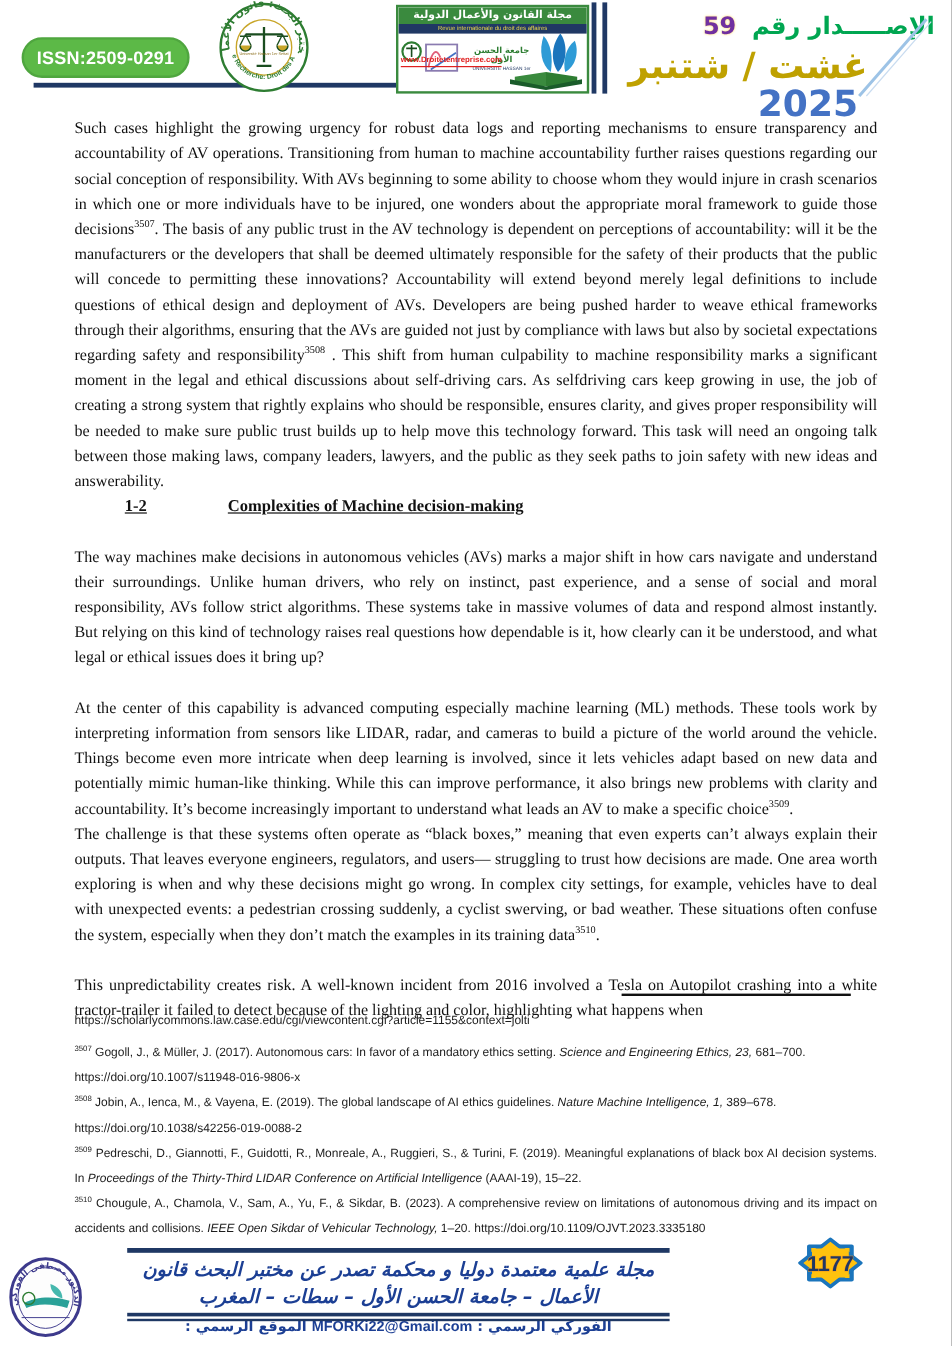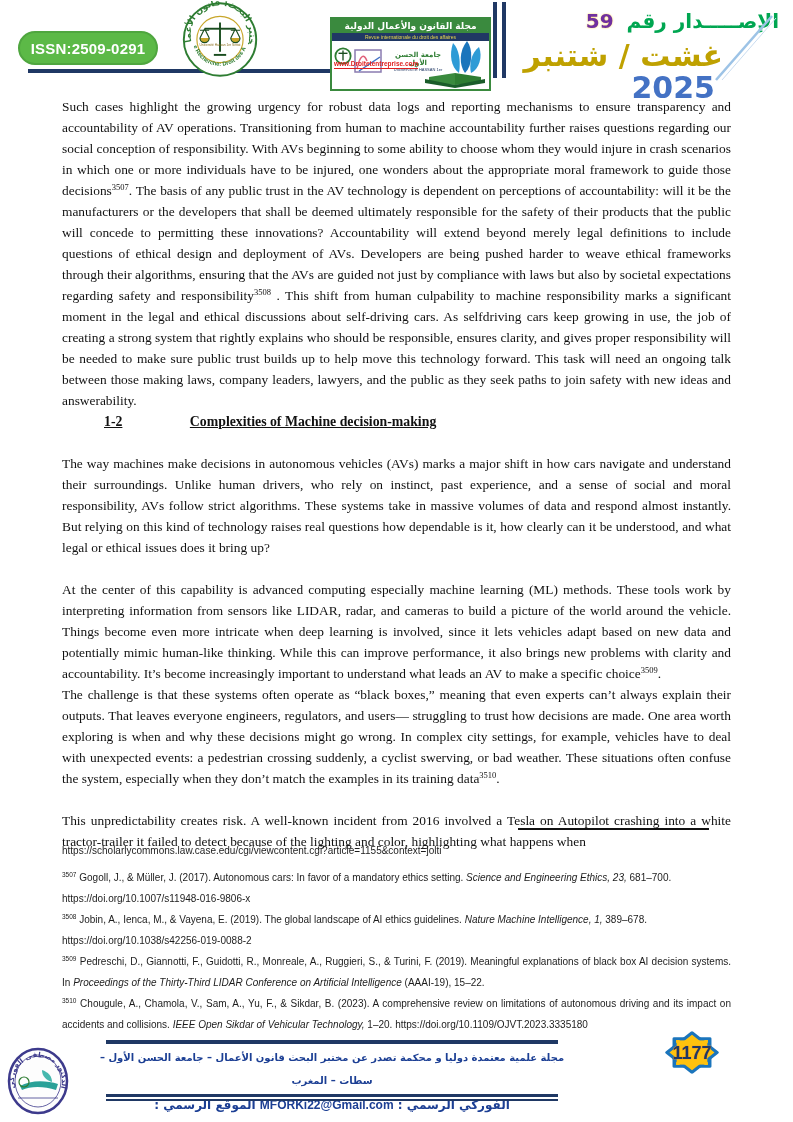--- a/index.html
+++ b/index.html
@@ -4,21 +4,21 @@
 <style>
   html,body{margin:0;padding:0;background:#888;}
   .page{position:relative;width:793px;height:1122px;background:#ffffff;overflow:hidden;
         font-family:"Liberation Serif",serif;color:#111;}
   
   .issn-pill{position:absolute;left:18px;top:31px;width:136px;height:30px;background:#5cb947;
              border:2px solid #4fa63f;border-radius:17px;display:flex;align-items:center;justify-content:center;}
   .issn-pill span{color:#fff;font-family:"Liberation Sans",sans-serif;font-weight:bold;font-size:15px;letter-spacing:.2px;}
   .header-rule{position:absolute;left:28px;top:69px;width:461px;height:4px;background:#1f3864;}
   .lab-seal{position:absolute;left:176px;top:1px;width:88px;height:77px;}
-  .banner{position:absolute;left:330px;top:17px;width:161px;height:74px;border:2px solid #3a8a3e;background:#fff;box-sizing:border-box;overflow:hidden;}
+  .banner{position:absolute;left:330px;top:4px;width:161px;height:74px;border:2px solid #3a8a3e;background:#fff;box-sizing:border-box;overflow:hidden;}
   .banner-green{height:14px;background:#3a8a3e;display:flex;align-items:center;justify-content:center;}
   .banner-green span{color:#fff;font-family:"DejaVu Sans",sans-serif;font-weight:bold;font-size:9px;line-height:10px;}
   .banner-navy{height:8px;background:#203864;display:flex;align-items:center;justify-content:center;}
   .banner-navy span{color:#e8d44d;font-family:"Liberation Sans",sans-serif;font-size:5px;line-height:6px;white-space:nowrap;}
   .banner-body{position:relative;height:30px;border-radius:13px;}
   .banner-uni{position:absolute;left:56px;top:10px;width:60px;text-align:center;}
   .banner-uni .ar{color:#2e7d32;font-family:"DejaVu Sans",sans-serif;font-size:7px;font-weight:bold;line-height:8px;}
   .banner-uni .fr{color:#203864;font-family:"Liberation Sans",sans-serif;font-size:4px;line-height:5px;}
   .banner-web{position:absolute;left:2px;bottom:2px;color:#e01f1f;font-family:"Liberation Sans",sans-serif;
               font-weight:bold;font-size:6.5px;border-bottom:1px solid #e01f1f;line-height:8px;}
@@ -44,21 +44,21 @@
              font-size:10px;line-height:21px;color:#1c1c1c;text-align:justify;}
   .fn-sep{width:191px;height:2px;background:#111;margin-left:auto;margin-right:22px;}
   .fn-url{margin-top:10px;margin-bottom:6px;}
   .fn{margin:0;}
   .fn sup{font-size:6.5px;}
   .fn-line2:empty{display:none;}
   
   .footer-line-top{position:absolute;left:106px;top:1040px;width:452px;height:4px;background:#1f3864;}
   .footer-text{position:absolute;left:98px;top:1046px;width:468px;text-align:center;direction:rtl;
                font-family:"DejaVu Sans",sans-serif;font-weight:bold;color:#1c3f94;}
-  .footer-text .l1{font-size:10px;line-height:23px;}
+  .footer-text .l1{font-size:16px;line-height:23px;font-style:italic;}
   .footer-text .l2{font-size:12px;line-height:23px;margin-top:2px;}
   .footer-text .latin{font-family:"Liberation Sans",sans-serif;font-weight:bold;}
   .footer-line-bottom{position:absolute;left:106px;top:1094px;width:452px;}
   .footer-line-bottom .thick{height:3px;background:#1f3864;}
   .footer-line-bottom .thin{height:1.5px;background:#1f3864;margin-top:2px;}
   .badge{position:absolute;left:661px;top:1029px;}
   .stamp{position:absolute;left:6px;top:1046px;}
 </style>
 </head>
 <body>

